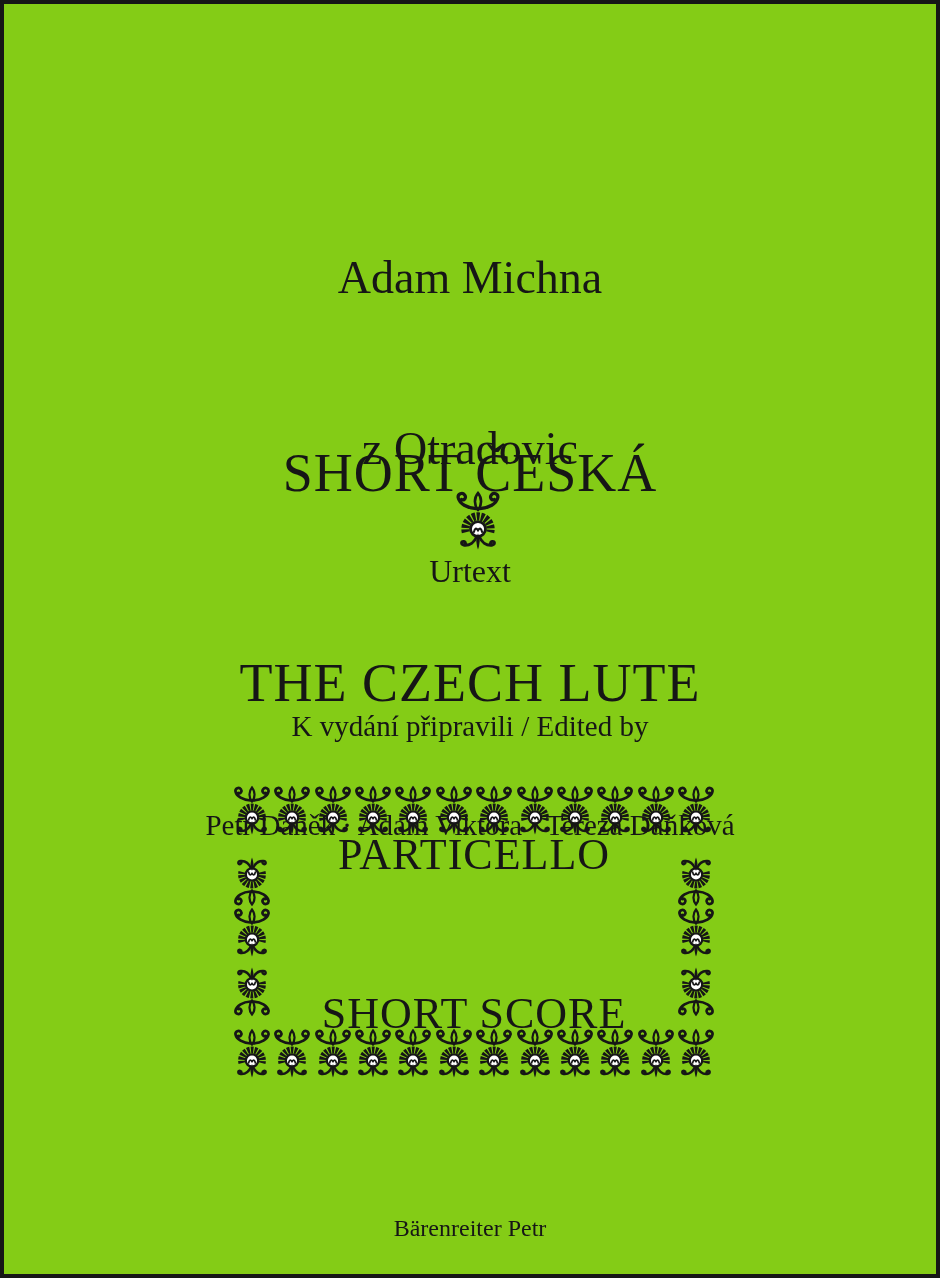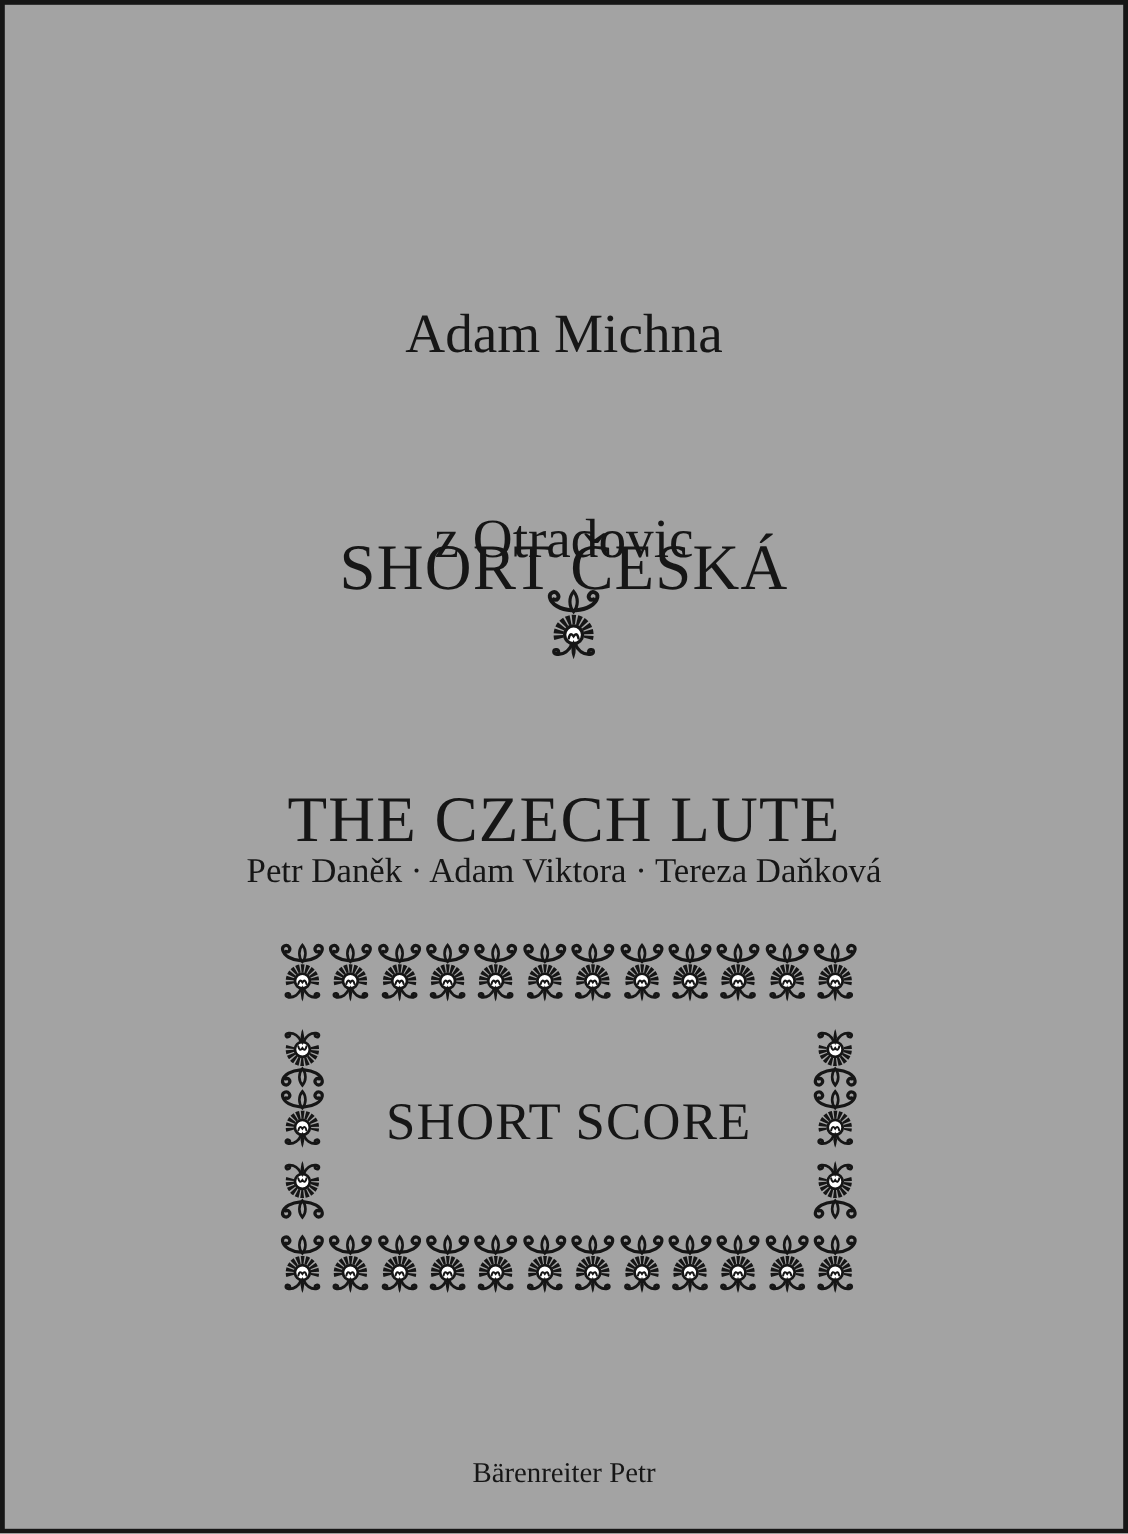--- a/index.html
+++ b/index.html
@@ -2,21 +2,21 @@
 <html><head>
 <meta charset="utf-8">
 <style>
   html, body { margin: 0; padding: 0; background: #ffffff; }
   .page {
     position: relative;
     width: 940px;
     height: 1278px;
     box-sizing: border-box;
     border: 4px solid #161616;
-    background: #a3a3a3;
+    background: #84cc16;
     color: #161616;
     font-family: "Liberation Serif", serif;
     overflow: hidden;
   }
   .centered-block {
     position: absolute;
     left: 0;
     width: 100%;
     text-align: center;
     white-space: pre;
@@ -105,22 +105,24 @@
     <div>SHORT ČESKÁ</div>
     <div>THE CZECH LUTE</div>
   </div>
 
   <div class="centered-block big-orn-wrap">
     <svg class="orn-large" viewBox="0 0 40 55">
         <use href="#ornament"></use>
       </svg>
   </div>
 
+  <div class="centered-block urtext">Urtext</div>
 
   <div class="centered-block editors">
+    <div>K vydání připravili / Edited by</div>
     <div>Petr Daněk · Adam Viktora · Tereza Daňková</div>
   </div>
 
   <div class="frame">
     <div class="orn-row">
       <svg class="orn" viewBox="0 0 40 55">
           <use href="#ornament"></use>
         </svg>
       <svg class="orn" viewBox="0 0 40 55">
           <use href="#ornament"></use>
@@ -162,20 +164,21 @@
             <use href="#ornament"></use>
           </svg>
         <svg class="orn" viewBox="0 0 40 55">
             <use href="#ornament"></use>
           </svg>
         <svg class="orn flip" viewBox="0 0 40 55">
             <use href="#ornament"></use>
           </svg>
       </div>
       <div class="score-type">
+        <div>PARTICELLO</div>
         <div>SHORT SCORE</div>
       </div>
       <div class="orn-col">
         <svg class="orn flip" viewBox="0 0 40 55">
             <use href="#ornament"></use>
           </svg>
         <svg class="orn" viewBox="0 0 40 55">
             <use href="#ornament"></use>
           </svg>
         <svg class="orn flip" viewBox="0 0 40 55">

